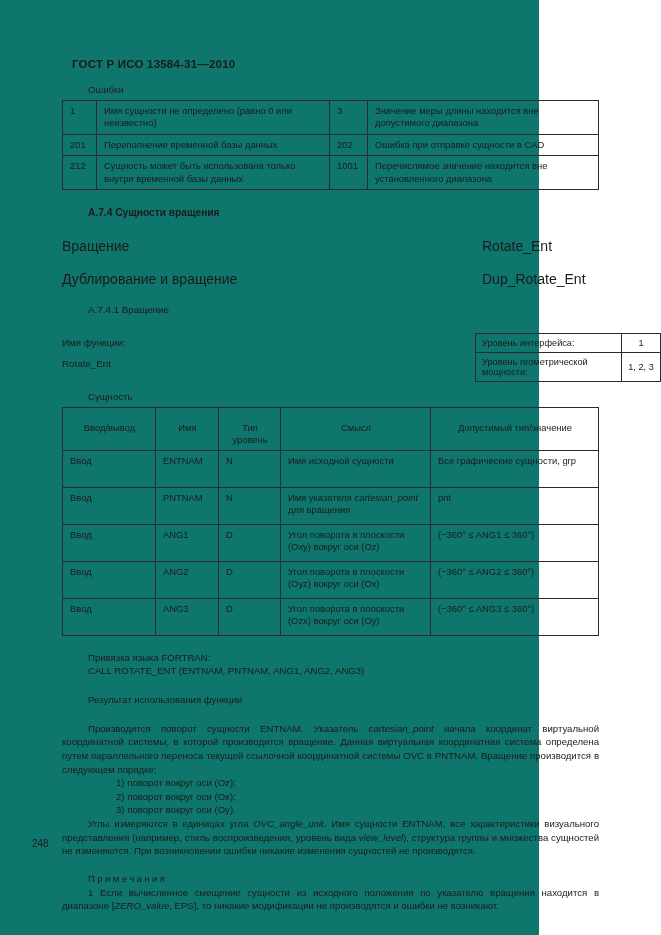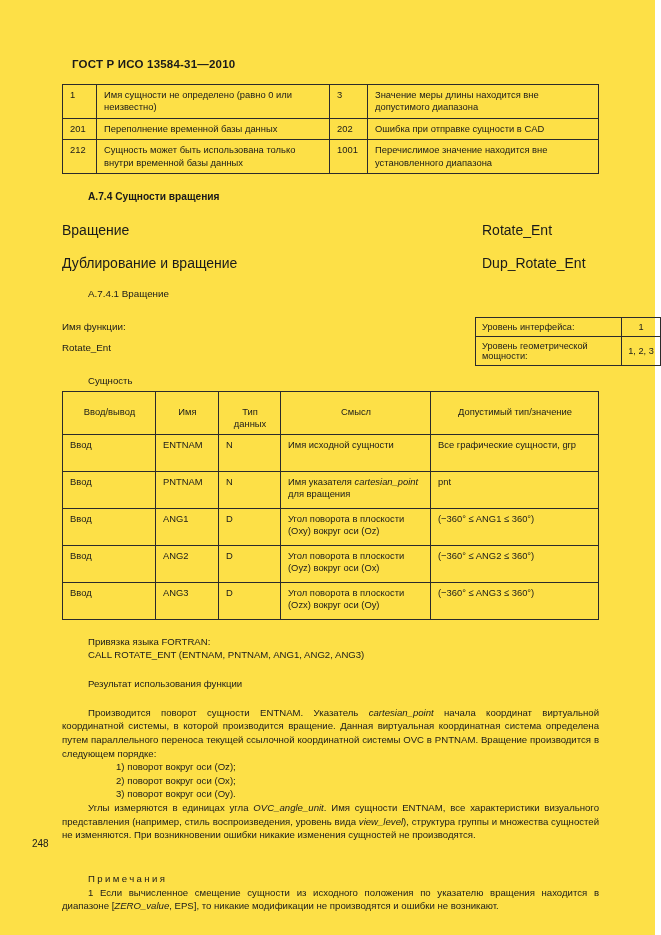--- a/index.html
+++ b/index.html
@@ -10,23 +10,23 @@
   body {
     width: 661px;
     height: 935px;
     font-family: "Liberation Sans", sans-serif;
     color: #1a1a1a;
     position: relative;
     overflow: hidden;
   }
   .page {
     position: relative;
-    width: 655px;
+    width: 539px;
     height: 935px;
-    background: #fde047;
+    background: #0f766e;
   }
 
   
   .doc-header {
     position: absolute;
     top: 58px;
     left: 72px;
     font-size: 11.5px;
     font-weight: bold;
     letter-spacing: .2px;
@@ -150,21 +150,21 @@
   .blk-gap { margin-top: 15px; }
   .listline {
     font-size: 9.6px;
     line-height: 1.42;
     margin-left: 54px;
   }
   .notes-title {
     font-size: 9.6px;
     margin-left: 26px;
     letter-spacing: 2.4px;
-    margin-top: 31px;
+    margin-top: 15px;
   }
   .note {
     font-size: 9.6px;
     line-height: 1.42;
     text-align: justify;
     text-indent: 26px;
     margin-top: 2px;
   }
   em.it { font-style: italic; }
 
@@ -177,20 +177,21 @@
 </style>
 </head>
 <body>
 
 <div class="page">
 
   <div class="doc-header">ГОСТ Р ИСО 13584-31—2010</div>
 
   <div class="content">
 
+    <div class="caption">Ошибки</div>
 
     <table class="grid tbl-errors">
       <colgroup>
         <col class="c-code">
           <col class="c-desc">
           <col class="c-code2">
           <col>
       </colgroup>
       <tbody>
         <tr>
@@ -252,21 +253,21 @@
         <col class="p-io">
           <col class="p-name">
           <col class="p-type">
           <col class="p-mean">
           <col>
       </colgroup>
       <thead>
         <tr>
           <th>Ввод/вывод</th>
           <th>Имя</th>
-          <th>Тип данных</th>
+          <th>Тип уровень</th>
           <th>Смысл</th>
           <th>Допустимый тип/значение</th>
         </tr>
       </thead>
       <tbody>
         <tr>
           <td>Ввод</td>
           <td>ENTNAM</td>
           <td>N</td>
           <td>Имя исходной сущности</td>

